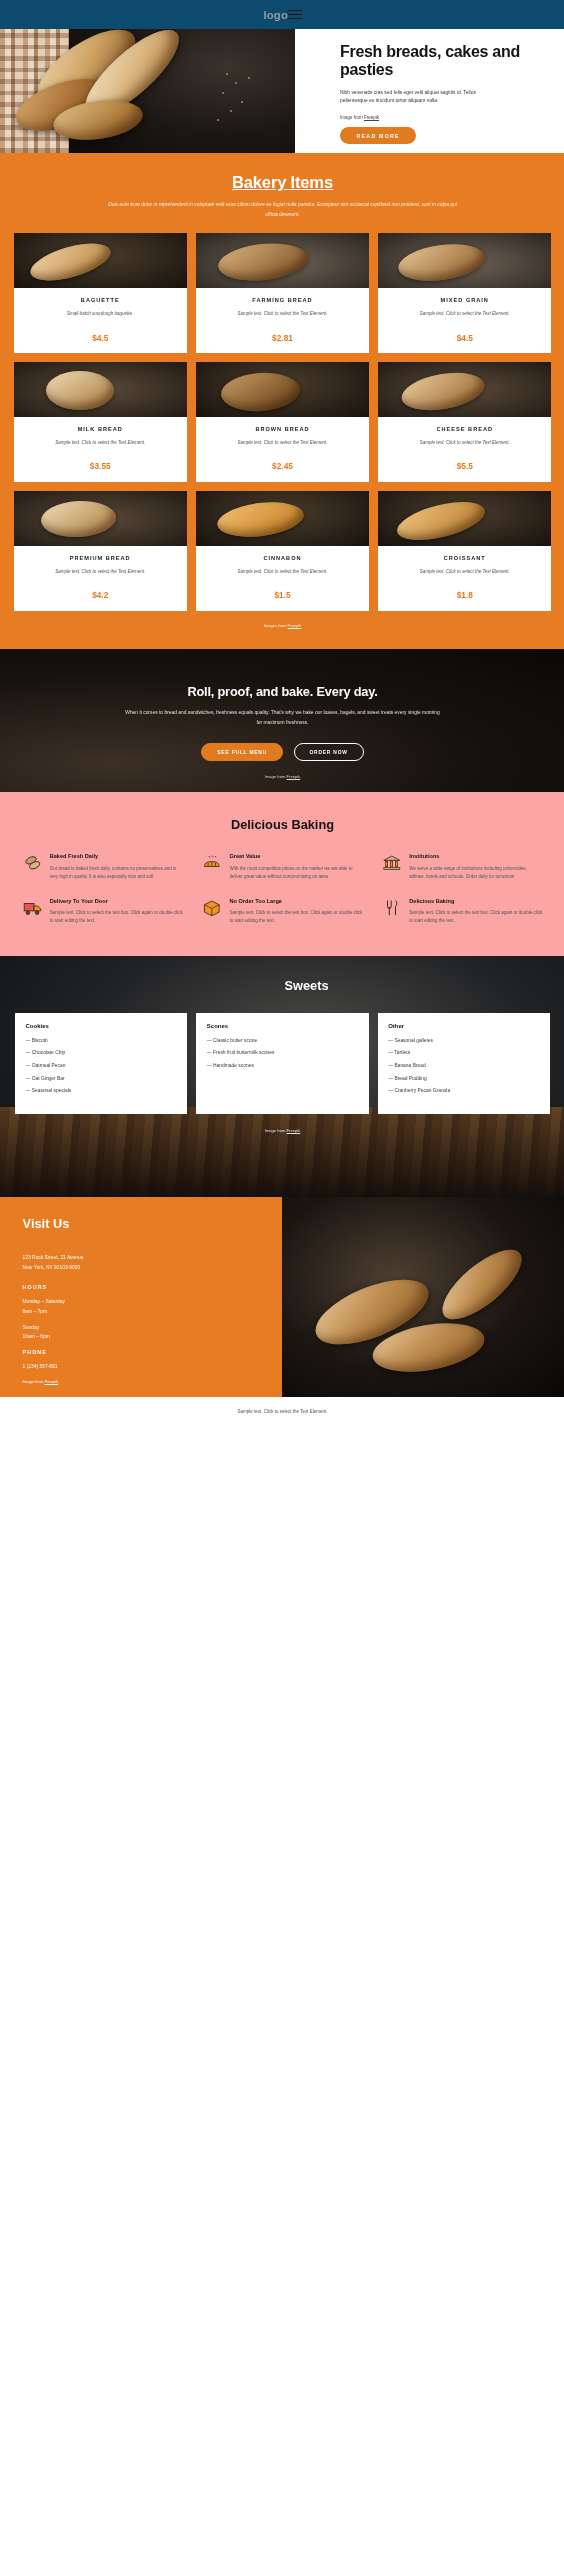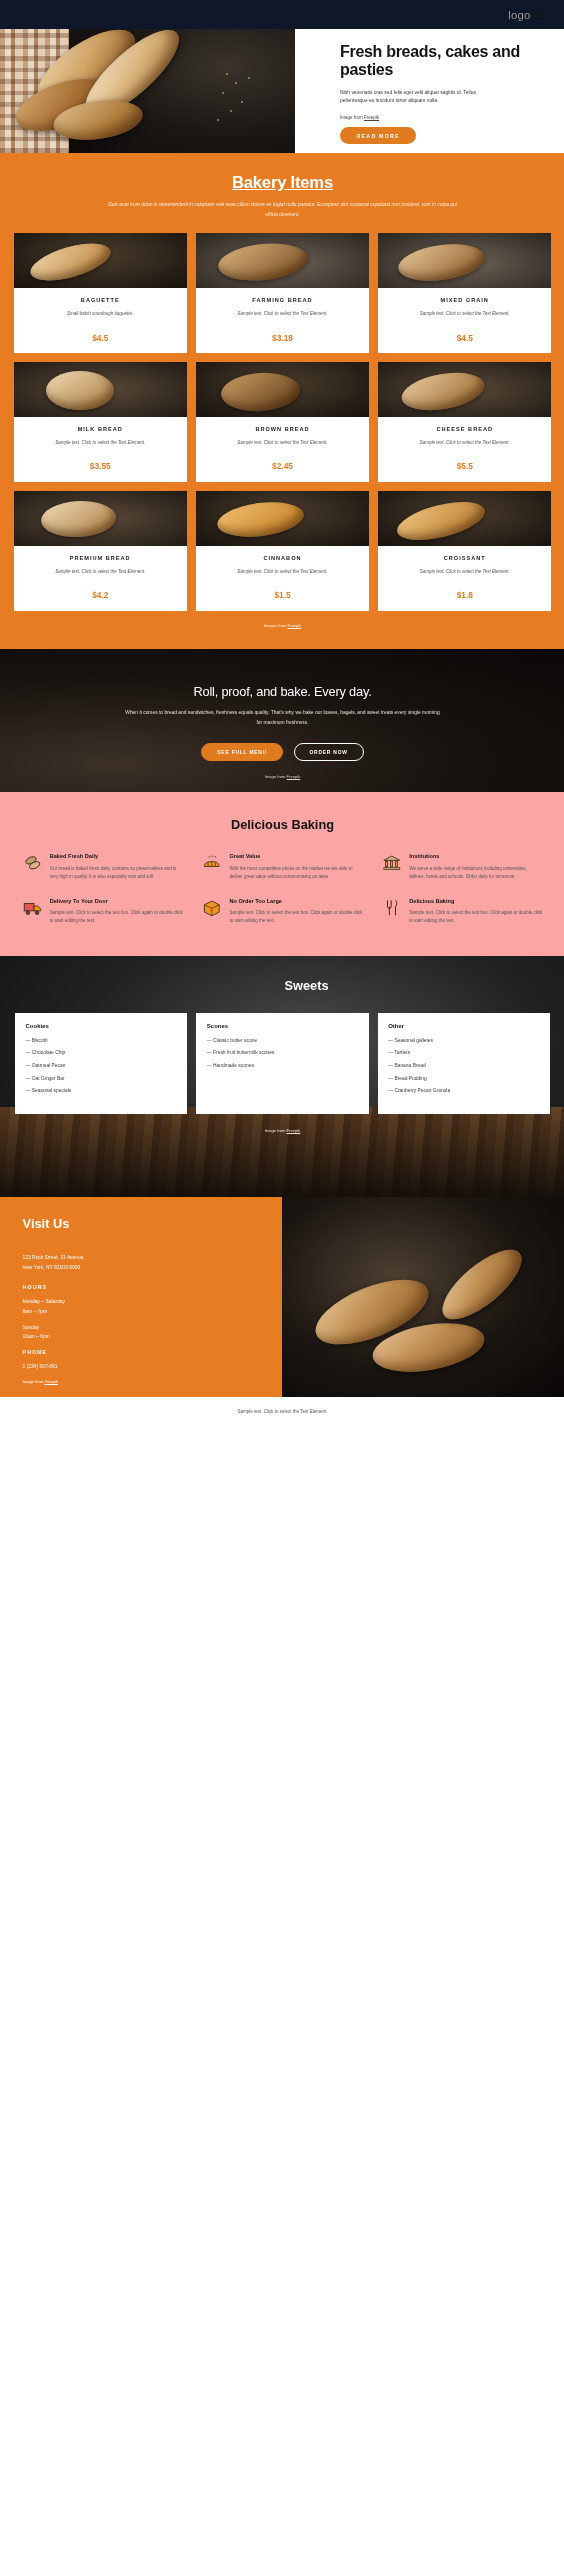--- a/index.html
+++ b/index.html
@@ -7,21 +7,21 @@
     width:565px; height:2576px;
     font-family:"Liberation Sans", sans-serif;
     background:#ffffff; color:#1a1a1a;
     overflow:hidden;
   }
   .page { width:565px; position:relative; }
 
   
   .header {
     height:29px; display:flex; align-items:center;
-    justify-content:flex-end; padding:0 21px; background:#0f172a;
+    justify-content:center; padding:0 21px; background:#0c4a6e;font-weight:bold;
   }
   .logo { font-size:11.3px; color:#9a9a9a; letter-spacing:0.2px; font-family:"Liberation Sans",sans-serif; }
   .burger { width:13.6px; display:flex; flex-direction:column; gap:2.3px; cursor:pointer; }
   .burger i { display:block; height:1.5px; background:#111; border-radius:0.8px; }
 
   
   .hero { display:flex; height:124px;gap:24px; }
   .hero-img {
     width:295px; height:124px; position:relative; overflow:hidden;
     background:#171310;
@@ -89,21 +89,21 @@
   .ph-flour { background:radial-gradient(ellipse at 50% 55%,#6e6256,#2a2520); }
   .ph-hands { background:radial-gradient(ellipse at 50% 50%,#5b4a39,#201a14); }
   .blob { position:absolute; border-radius:50%;
           box-shadow:inset -3.8px -5.3px 9px rgba(60,32,8,.5), 0 1.5px 5.3px rgba(0,0,0,.45); }
 
   
   .cta { position:relative; height:143px; background:#100d0b; overflow:hidden; }
   .cta-bg { position:absolute; inset:0;
     background:radial-gradient(ellipse at 20% 80%,#3c3026 0%,#16120e 55%,#0a0807 100%); }
   .cta-inner { position:relative; text-align:center; padding-top:35px; }
-  .cta-title { color:#fff; font-size:12.8px; font-weight:400; letter-spacing:-0.2px; }
+  .cta-title { color:#fff; font-size:12.8px; font-weight:700; letter-spacing:-0.2px; }
   .cta-body { color:#e7e0d8; font-size:4.9px; line-height:2.1; max-width:316px; margin:9px auto 0; }
   .cta-btns { margin-top:15px; display:flex; gap:10.5px; justify-content:center; }
   .btn-ghost {
     background:transparent; border:0.8px solid #fff; color:#fff; border-radius:22.6px;
     padding:5.3px 15px; font-size:4.9px; font-weight:700; letter-spacing:0.8px; cursor:pointer;
     font-family:"Liberation Sans",sans-serif;
   }
   .btn-solid {
     background:#e07b20; border:0.8px solid #e07b20; color:#fff; border-radius:22.6px;
     padding:5.3px 15px; font-size:4.9px; font-weight:700; letter-spacing:0.8px; cursor:pointer;
@@ -211,21 +211,21 @@
           </div>
         </div>
         <div class="card">
           <div class="card-img">
             <div class="ph ph-flour"></div>
             <div class="blob" style="left:22.6px;top:10.5px;width:90px;height:36px;transform:rotate(-6deg);background:linear-gradient(150deg,#d8b27c,#7a4e21)"></div>
           </div>
           <div class="card-body">
             <div class="card-name">FARMING BREAD</div>
             <div class="card-desc">Sample text. Click to select the Text Element.</div>
-            <div class="card-price">$3.18</div>
+            <div class="card-price">$2.81</div>
           </div>
         </div>
         <div class="card">
           <div class="card-img">
             <div class="ph ph-flour"></div>
             <div class="blob" style="left:19.6px;top:12px;width:87px;height:35px;transform:rotate(-8deg);background:linear-gradient(150deg,#e6c696,#8d5c28)"></div>
           </div>
           <div class="card-body">
             <div class="card-name">MIXED GRAIN</div>
             <div class="card-desc">Sample text. Click to select the Text Element.</div>

